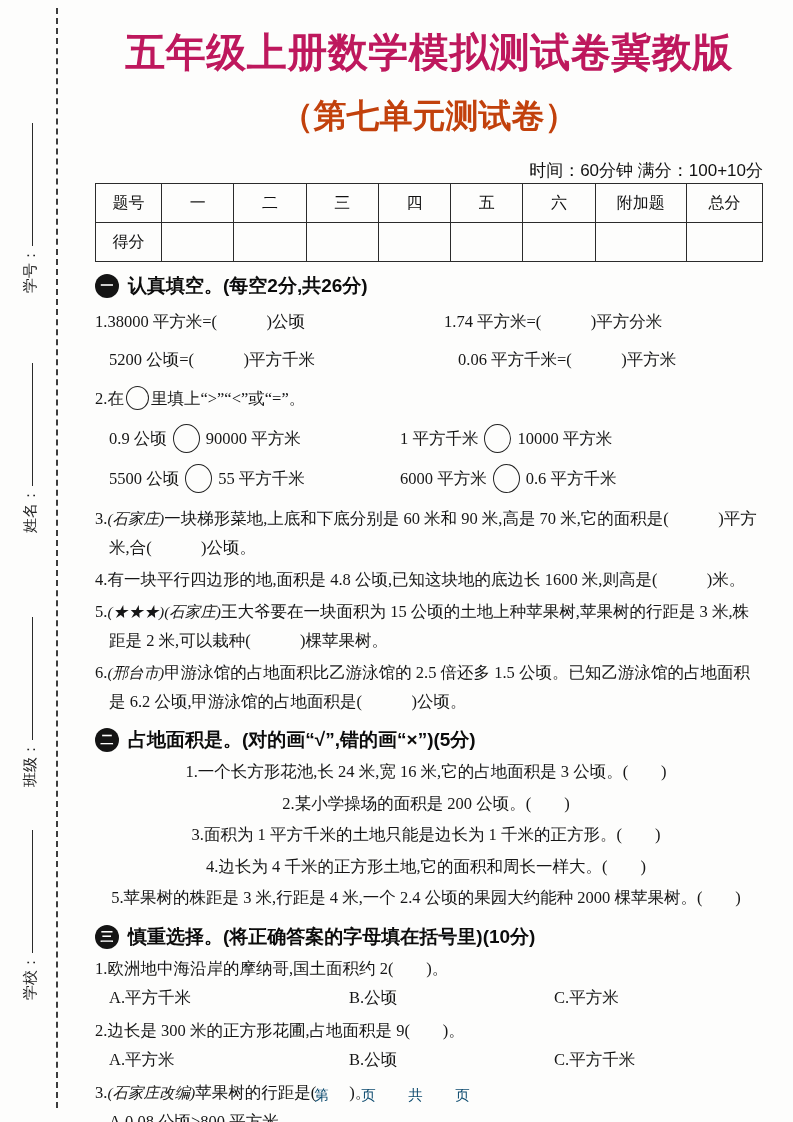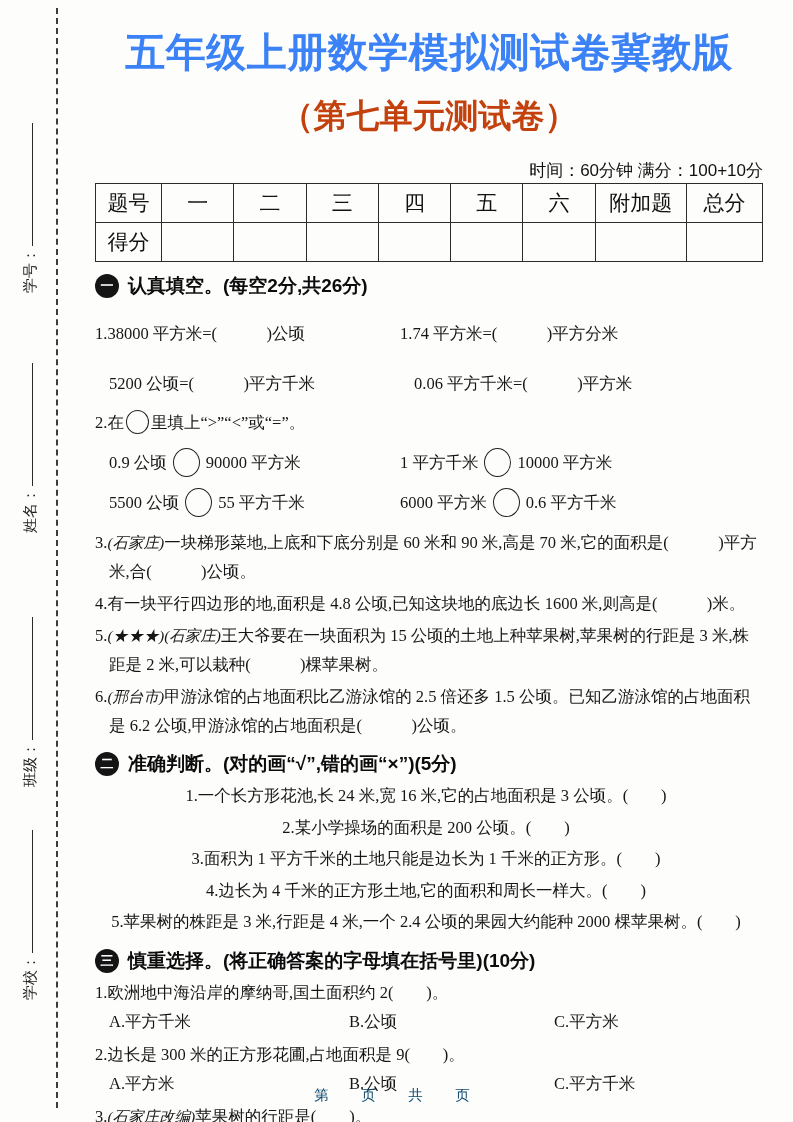--- a/index.html
+++ b/index.html
@@ -18,50 +18,50 @@
     display:flex;align-items:center;transform:rotate(-90deg);
     font-family:"Liberation Sans", sans-serif;font-size:15px;color:#222;
   }
   .side-unit .fill-line{flex:1;border-top:1.6px solid #2a2a2a;margin-left:2px;margin-top:4px;}
   .su1{top:197px}.su2{top:437px}.su3{top:691px}.su4{top:904px}
 
   
   .content{position:absolute;left:95px;top:25px;width:668px;}
   .title{
     font-family:"Liberation Sans", sans-serif;font-weight:bold;
-    font-size:40px;text-align:center;margin:0;letter-spacing:0.5px;color:#3b82f6;
+    font-size:40px;text-align:center;margin:0;letter-spacing:0.5px;color:#be185d;
   }
   .subtitle{
     font-family:"Liberation Sans", sans-serif;font-weight:bold;
     font-size:33px;text-align:center;margin:14px 0 0 0;color:#c2410c;
   }
   .info-line{
     font-family:"Liberation Sans", sans-serif;font-size:17px;
     text-align:right;margin-top:20px;margin-bottom:1px;color:#111;
   }
   
   table.score{width:100%;border-collapse:collapse;table-layout:fixed;}
   table.score td{
     border:1.7px solid #2b2b2b;height:36px;text-align:center;
-    font-family:"Liberation Sans", sans-serif;font-size:21px;color:#111;
+    font-family:"Liberation Sans", sans-serif;font-size:16px;color:#111;
   }
   
   .sec-head{
     display:flex;align-items:center;gap:9px;margin-top:11px;margin-bottom:4px;
     font-family:"Liberation Sans", sans-serif;font-weight:bold;font-size:19px;color:#0c0c0c;
   }
   .sec-badge{
     width:24px;height:24px;border-radius:50%;background:#141414;color:#fff;
     display:flex;align-items:center;justify-content:center;
     font-size:13px;font-weight:bold;flex:0 0 24px;
   }
   
   .q{font-size:16.5px;line-height:29px;padding-left:14px;text-indent:-14px;margin-top:3px;}
   .q .tag{font-style:italic;font-size:15.5px;}
-  .two-col{display:flex;margin-top:20px;}
+  .two-col{display:flex;margin-top:8px;gap:44px;}
   .two-col .lc{width:305px;flex:0 0 305px;}
   .two-col .rc{flex:1;}
   .fill-item{font-size:16.5px;line-height:30px;}
   .indent1{padding-left:14px;}
   
   .cmp-row{display:flex;align-items:flex-start;margin:11px 0;}
   .cmp-row .lc{width:305px;flex:0 0 305px;display:flex;align-items:center;padding-left:14px;box-sizing:border-box;}
   .cmp-row .rc{flex:1;display:flex;align-items:center;}
   .circle{
     display:inline-block;width:25px;height:27px;border:1.4px solid #222;
@@ -203,21 +203,21 @@
   </div>
   <div class="q">
     <span>5.</span><span class="tag">(★★★)(石家庄)</span><span>王大爷要在一块面积为 15 公顷的土地上种苹果树,苹果树的行距是 3 米,株距是 2 米,可以栽种(　　　)棵苹果树。</span>
   </div>
   <div class="q">
     <span>6.</span><span class="tag">(邢台市)</span><span>甲游泳馆的占地面积比乙游泳馆的 2.5 倍还多 1.5 公顷。已知乙游泳馆的占地面积是 6.2 公顷,甲游泳馆的占地面积是(　　　)公顷。</span>
   </div>
 
   <div class="sec-head">
     <span class="sec-badge">二</span>
-    <span>准确判断。(对的画“√”,错的画“×”)(5分)</span>
+    <span>占地面积是。(对的画“√”,错的画“×”)(5分)</span>
   </div>
 
   <div class="judge-row">
     <span>1.一个长方形花池,长 24 米,宽 16 米,它的占地面积是 3 公顷。</span>
     <span class="jparen">(　　)</span>
   </div>
   <div class="judge-row">
     <span>2.某小学操场的面积是 200 公顷。</span>
     <span class="jparen">(　　)</span>
   </div>

